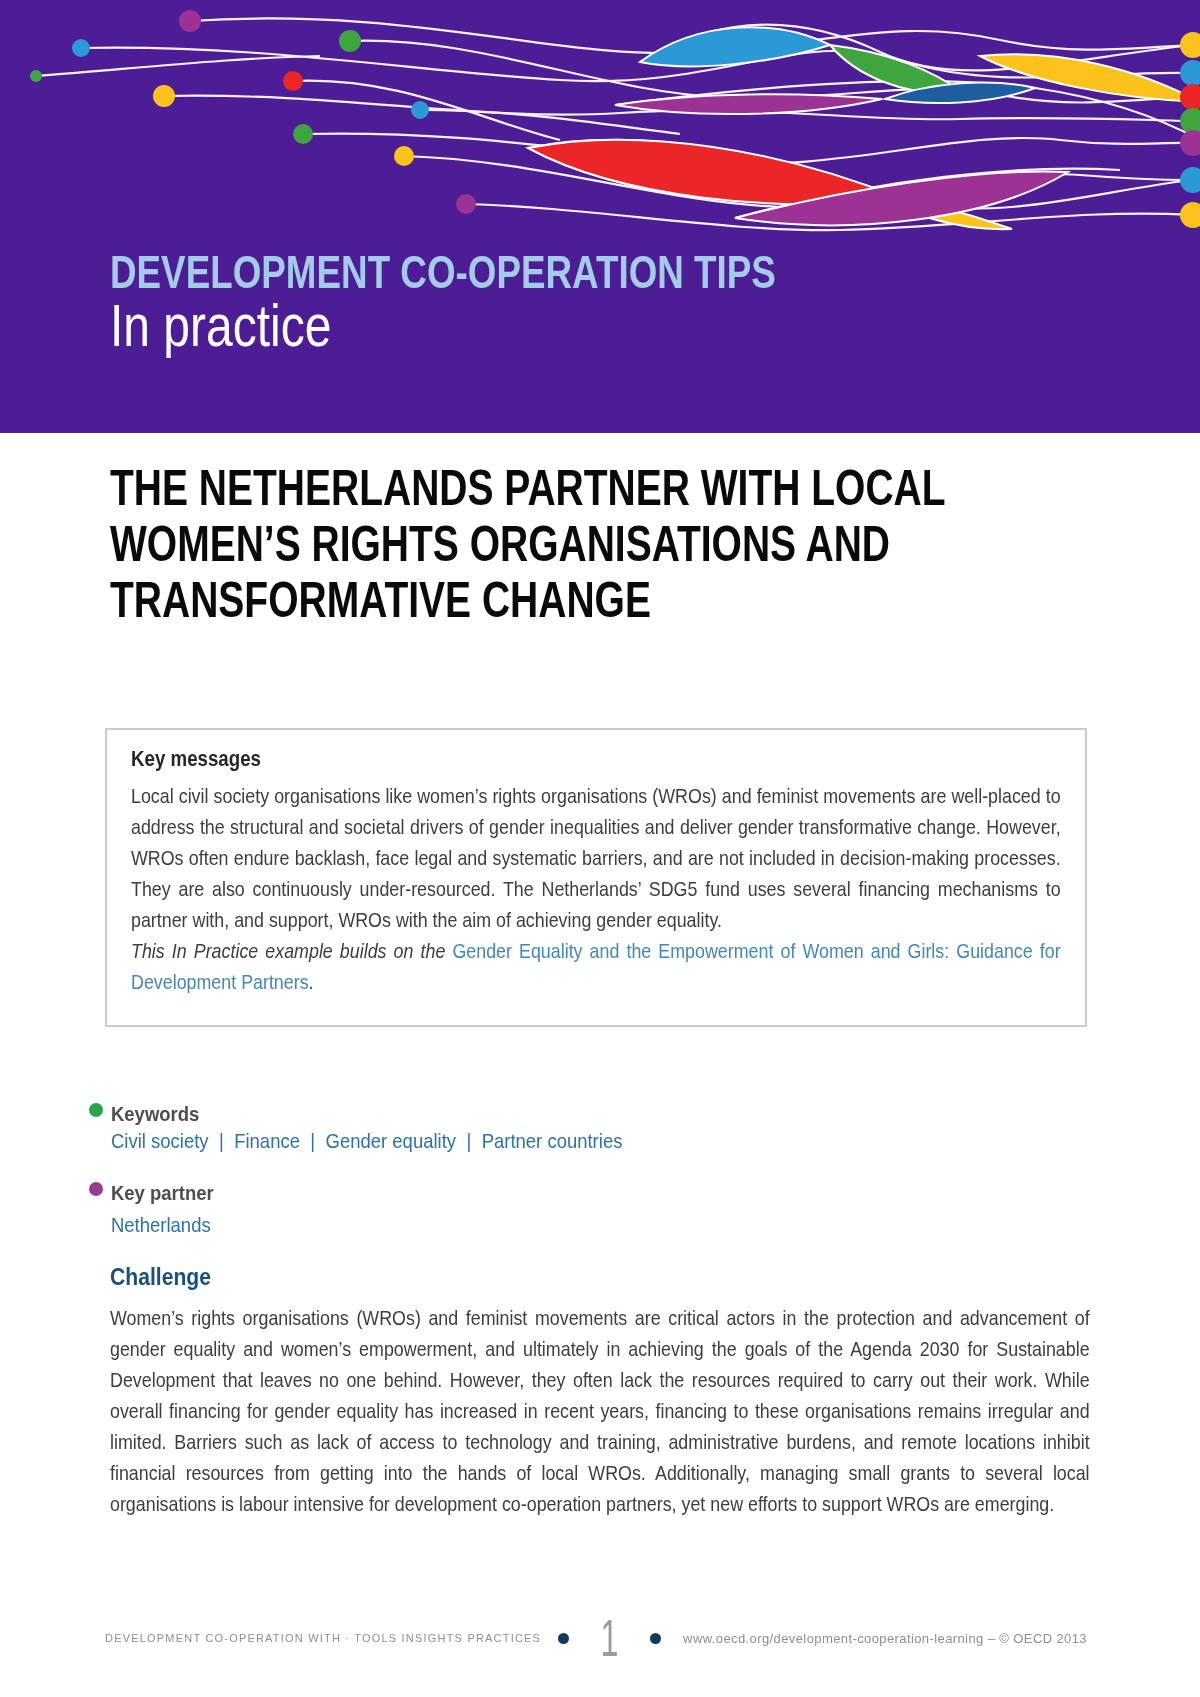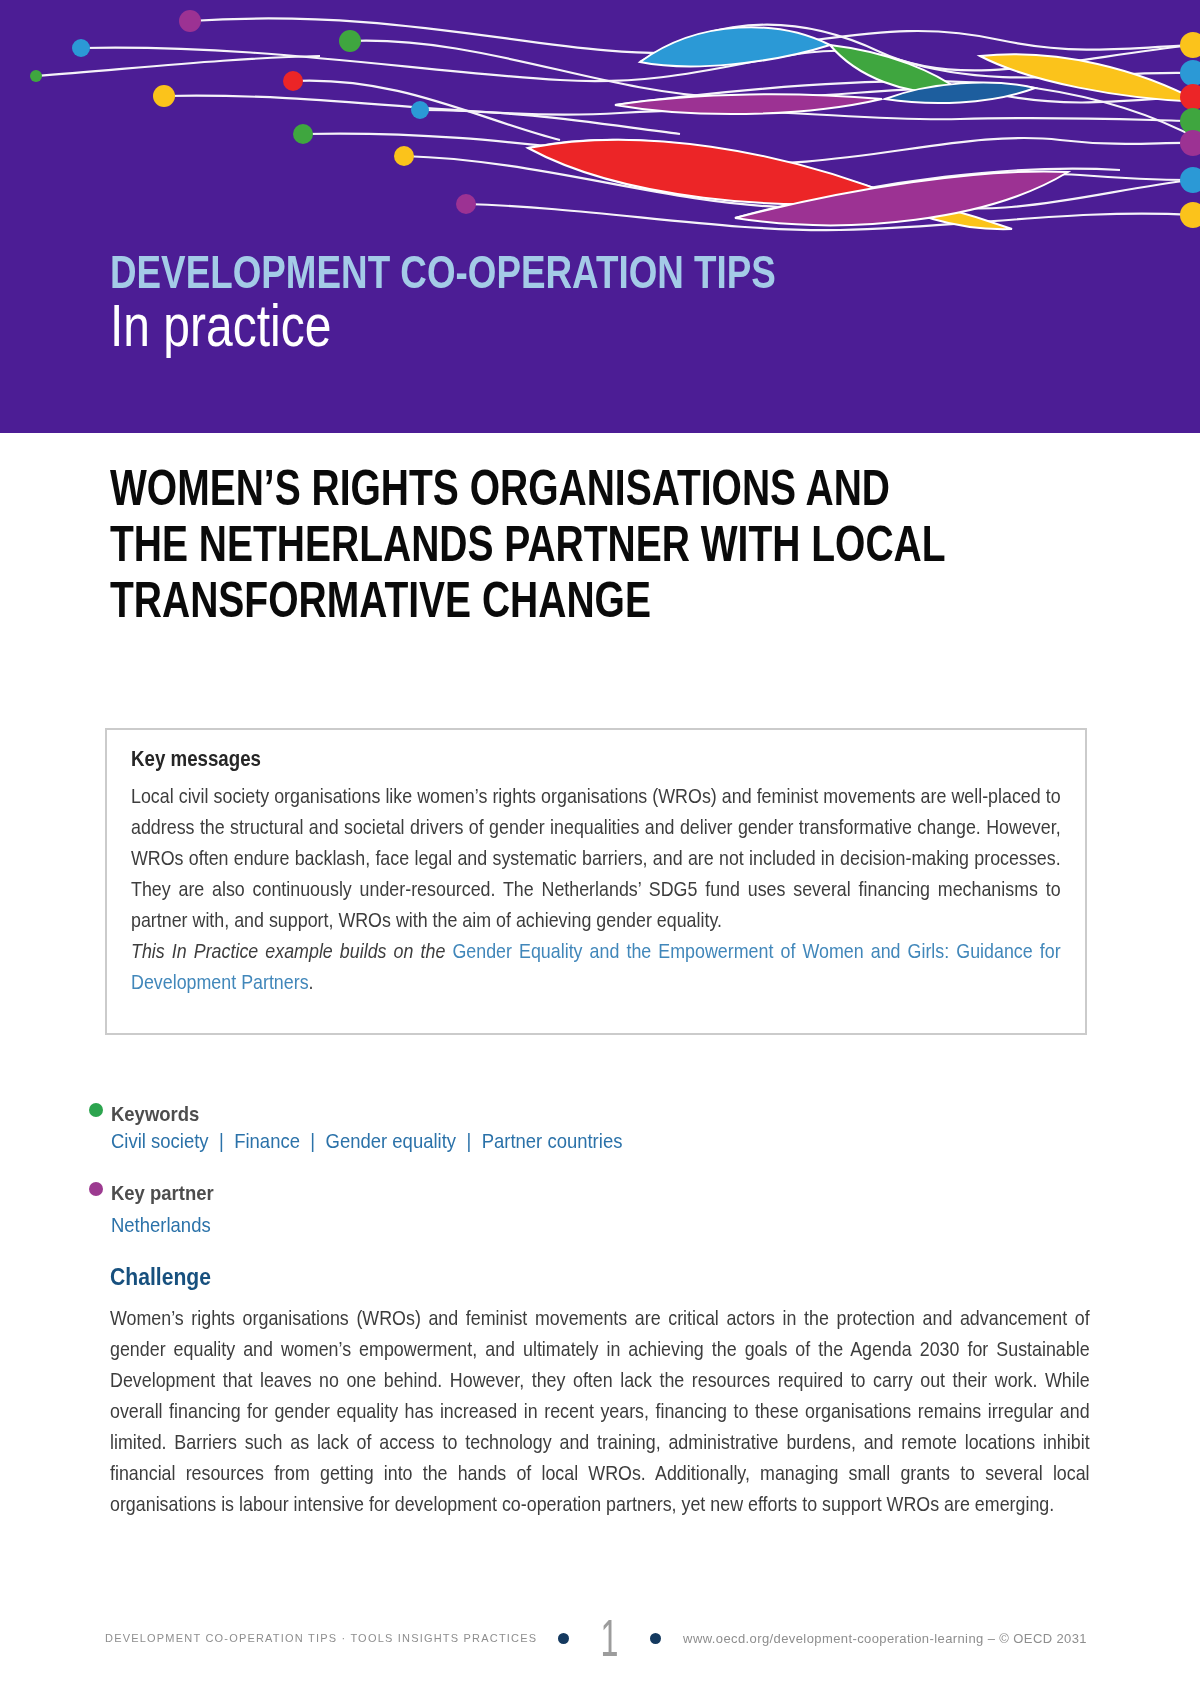--- a/index.html
+++ b/index.html
@@ -25,21 +25,21 @@
   }
   
   .doc-title {
     position:absolute; left:110px; top:460px; width:1000px;
     color:#0a0a0a; font-weight:bold; font-size:50px; line-height:56px;
   }
   .doc-title .cond { transform:scaleX(0.78); }
   
   .km-box {
     position:absolute; left:105px; top:728px; width:982px; box-sizing:border-box;
-    border:2px solid #cbcbcb; background:#ffffff; padding:16px 24px 36px 24px;
+    border:2px solid #cbcbcb; background:#ffffff; padding:16px 24px 28px 24px;
   }
   .km-head { font-size:22px; font-weight:bold; color:#262626; margin:0 0 8px 0; }
   .para-cond {
     display:block; transform:scaleX(0.85); transform-origin:0 0;
     width:117.6%;
   }
   .km-body {
     font-size:21px; line-height:31px; color:#3d3d3d; text-align:justify; margin:0;
   }
   .km-note { font-size:21px; line-height:31px; color:#3d3d3d; text-align:justify; margin:0; }
@@ -140,22 +140,22 @@
       </g>
     </svg>
 
     <div class="band-text">
       <div class="brand-line"><span class="cond">DEVELOPMENT CO-OPERATION TIPS</span></div>
       <div class="inpractice-line"><span class="cond">In practice</span></div>
     </div>
   </div>
 
   <div class="doc-title">
+    <div><span class="cond">THE NETHERLANDS PARTNER WITH LOCAL</span></div>
     <div><span class="cond">WOMEN’S RIGHTS ORGANISATIONS AND</span></div>
-    <div><span class="cond">THE NETHERLANDS PARTNER WITH LOCAL</span></div>
     <div><span class="cond">TRANSFORMATIVE CHANGE</span></div>
   </div>
 
   <div class="km-box">
     <div class="para-cond">
       <p class="km-head">Key messages</p>
       <p class="km-body">Local civil society organisations like women’s rights organisations (WROs) and feminist movements are well-placed to address the structural and societal drivers of gender inequalities and deliver gender transformative change. However, WROs often endure backlash, face legal and systematic barriers, and are not included in decision-making processes. They are also continuously under-resourced. The Netherlands’ SDG5 fund uses several financing mechanisms to partner with, and support, WROs with the aim of achieving gender equality.</p>
       <p class="km-note"><span class="it">This In Practice example builds on the </span><span class="link-blue">Gender Equality and the Empowerment of Women and Girls: Guidance for Development Partners</span><span>.</span></p>
     </div>
   </div>
@@ -177,24 +177,24 @@
   </div>
 
   <div class="challenge-head">
     <span class="cond">Challenge</span>
   </div>
   <div class="challenge-body">
     <span class="para-cond">Women’s rights organisations (WROs) and feminist movements are critical actors in the protection and advancement of gender equality and women’s empowerment, and ultimately in achieving the goals of the Agenda 2030 for Sustainable Development that leaves no one behind. However, they often lack the resources required to carry out their work. While overall financing for gender equality has increased in recent years, financing to these organisations remains irregular and limited. Barriers such as lack of access to technology and training, administrative burdens, and remote locations inhibit financial resources from getting into the hands of local WROs. Additionally, managing small grants to several local organisations is labour intensive for development co-operation partners, yet new efforts to support WROs are emerging.</span>
   </div>
 
   <div class="footer">
-    <span class="footer-left">DEVELOPMENT CO-OPERATION TIPS · TOOLS INSIGHTS PRACTICES</span>
+    <span class="footer-left">DEVELOPMENT CO-OPERATION WITH · TOOLS INSIGHTS PRACTICES</span>
     <span class="fspacer"></span>
     <span class="footer-dot"></span>
     <span style="width:26px;"></span>
     <span class="page-num">1</span>
     <span style="width:26px;"></span>
     <span class="footer-dot"></span>
     <span style="width:22px;"></span>
-    <span class="footer-right">www.oecd.org/development-cooperation-learning – © OECD 2031</span>
+    <span class="footer-right">www.oecd.org/development-cooperation-learning – © OECD 2013</span>
   </div>
 
 </div>
 
 </body></html>

